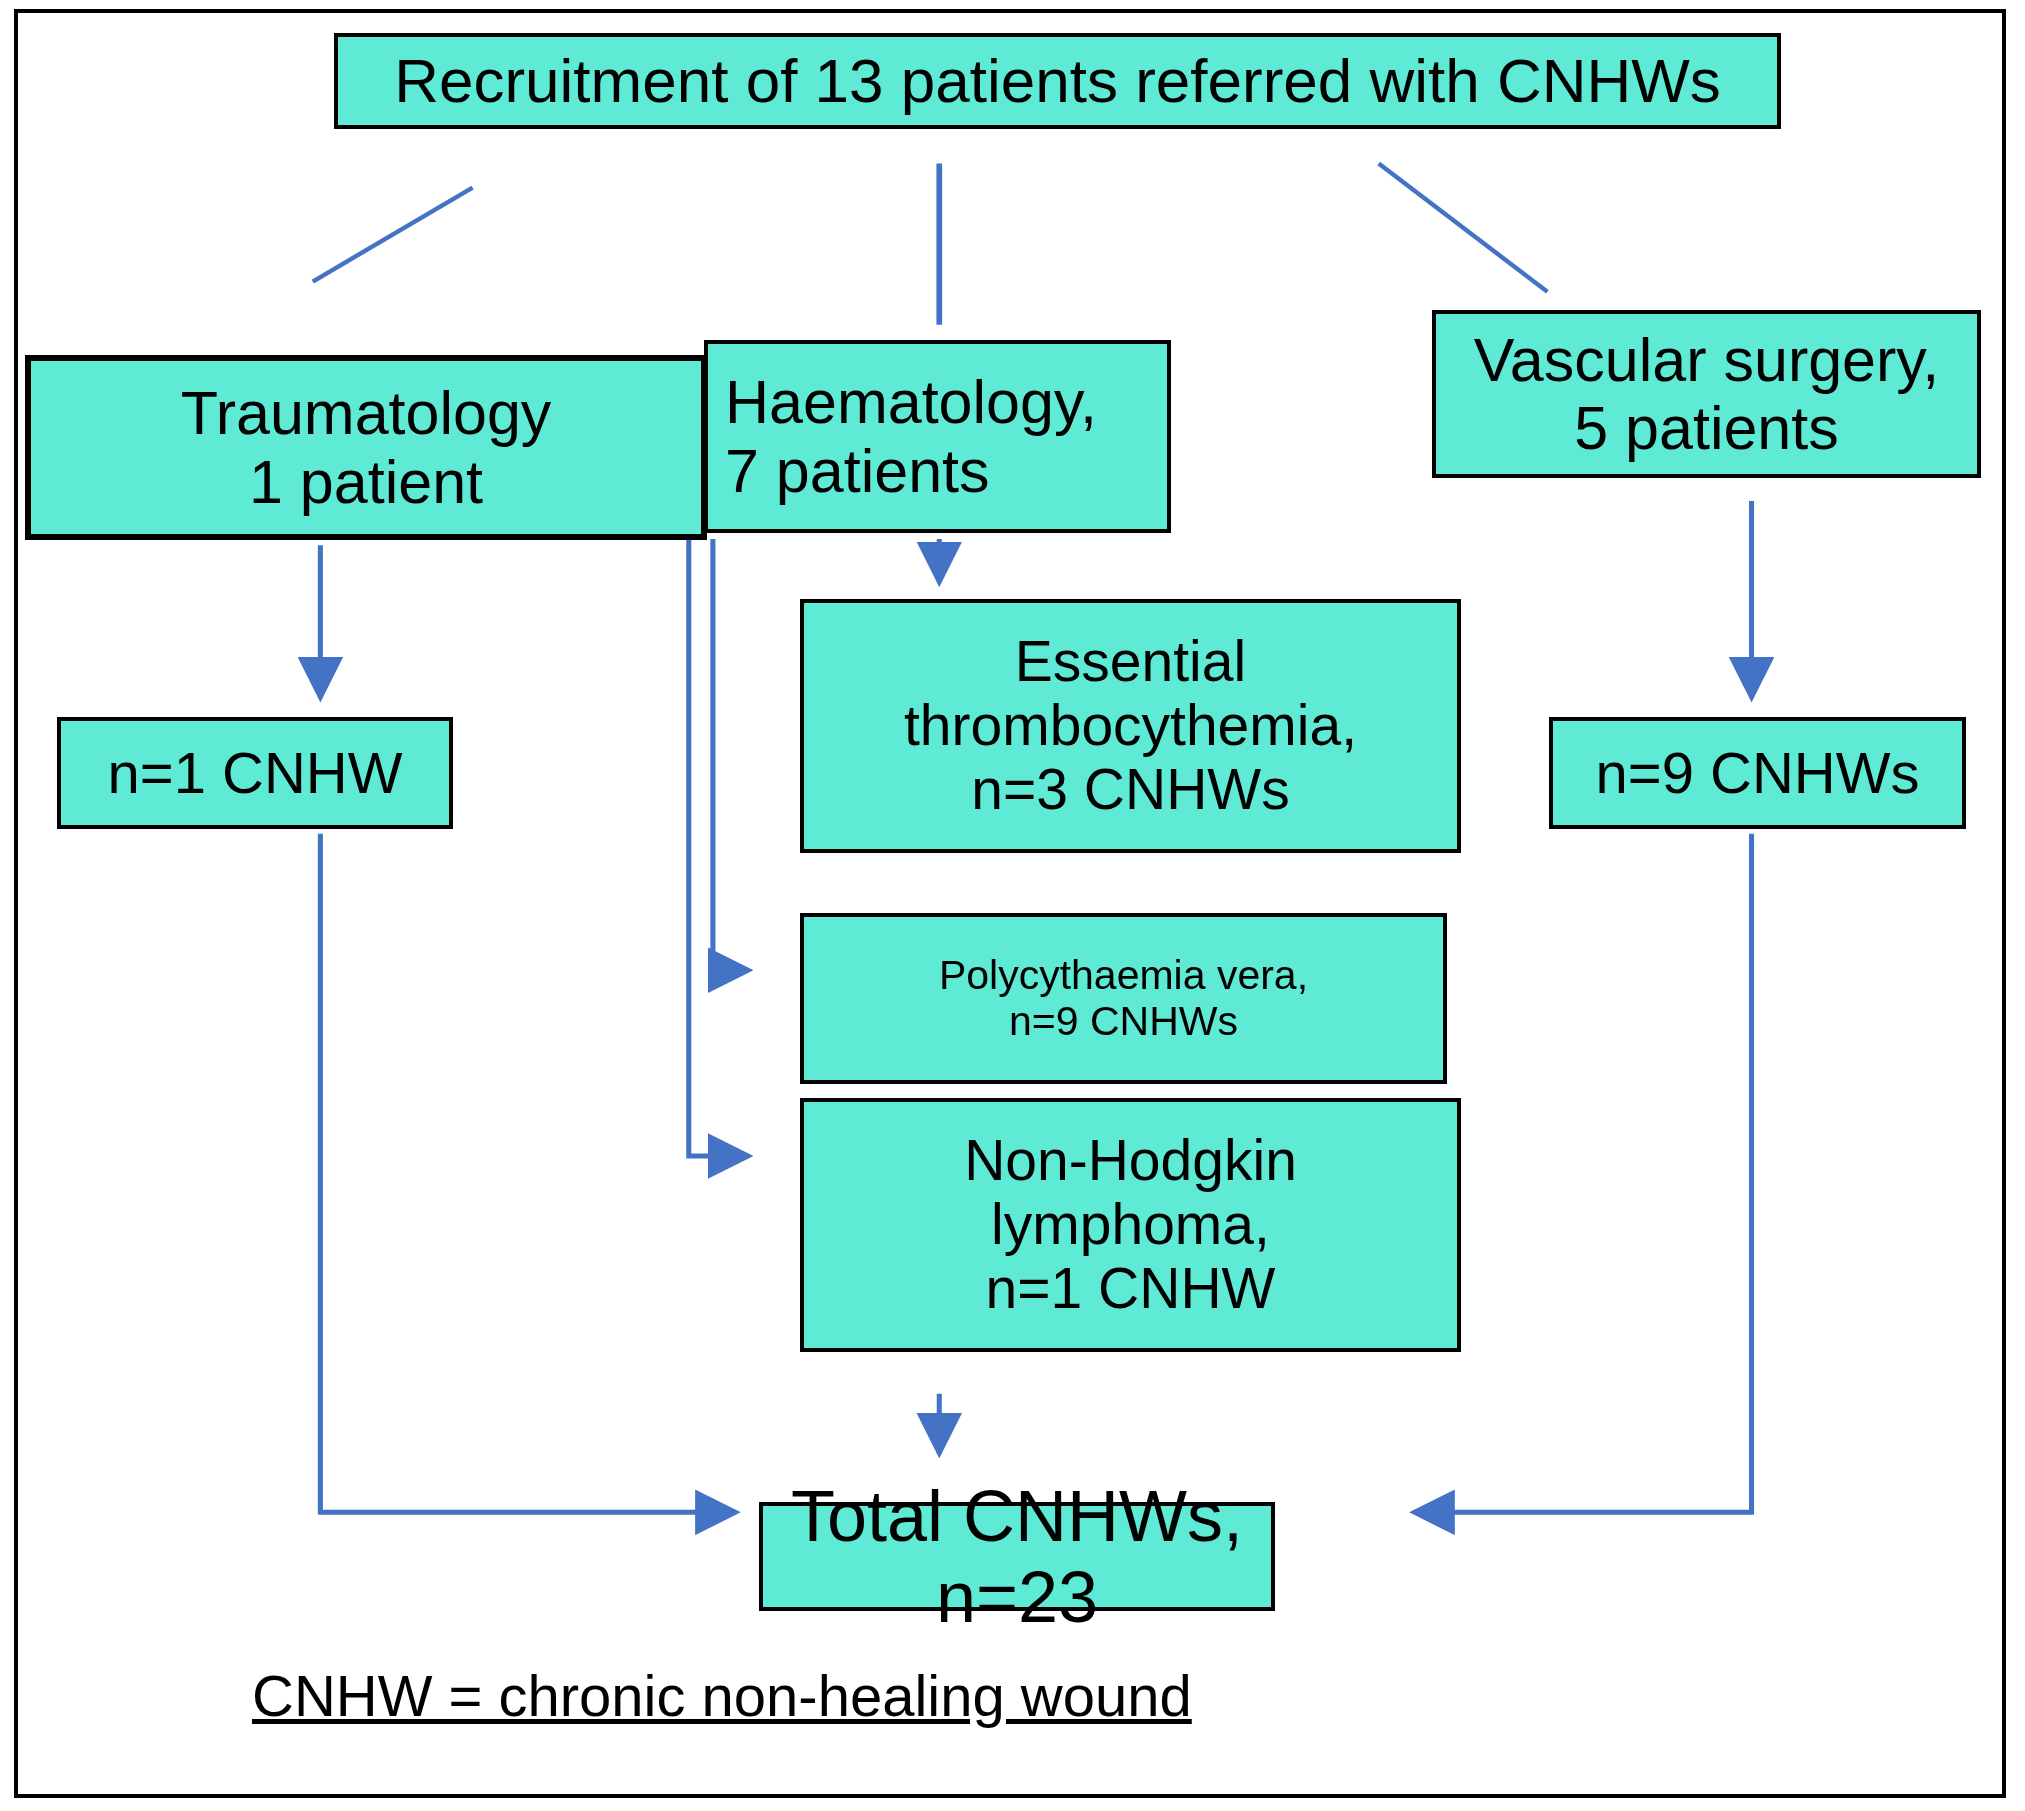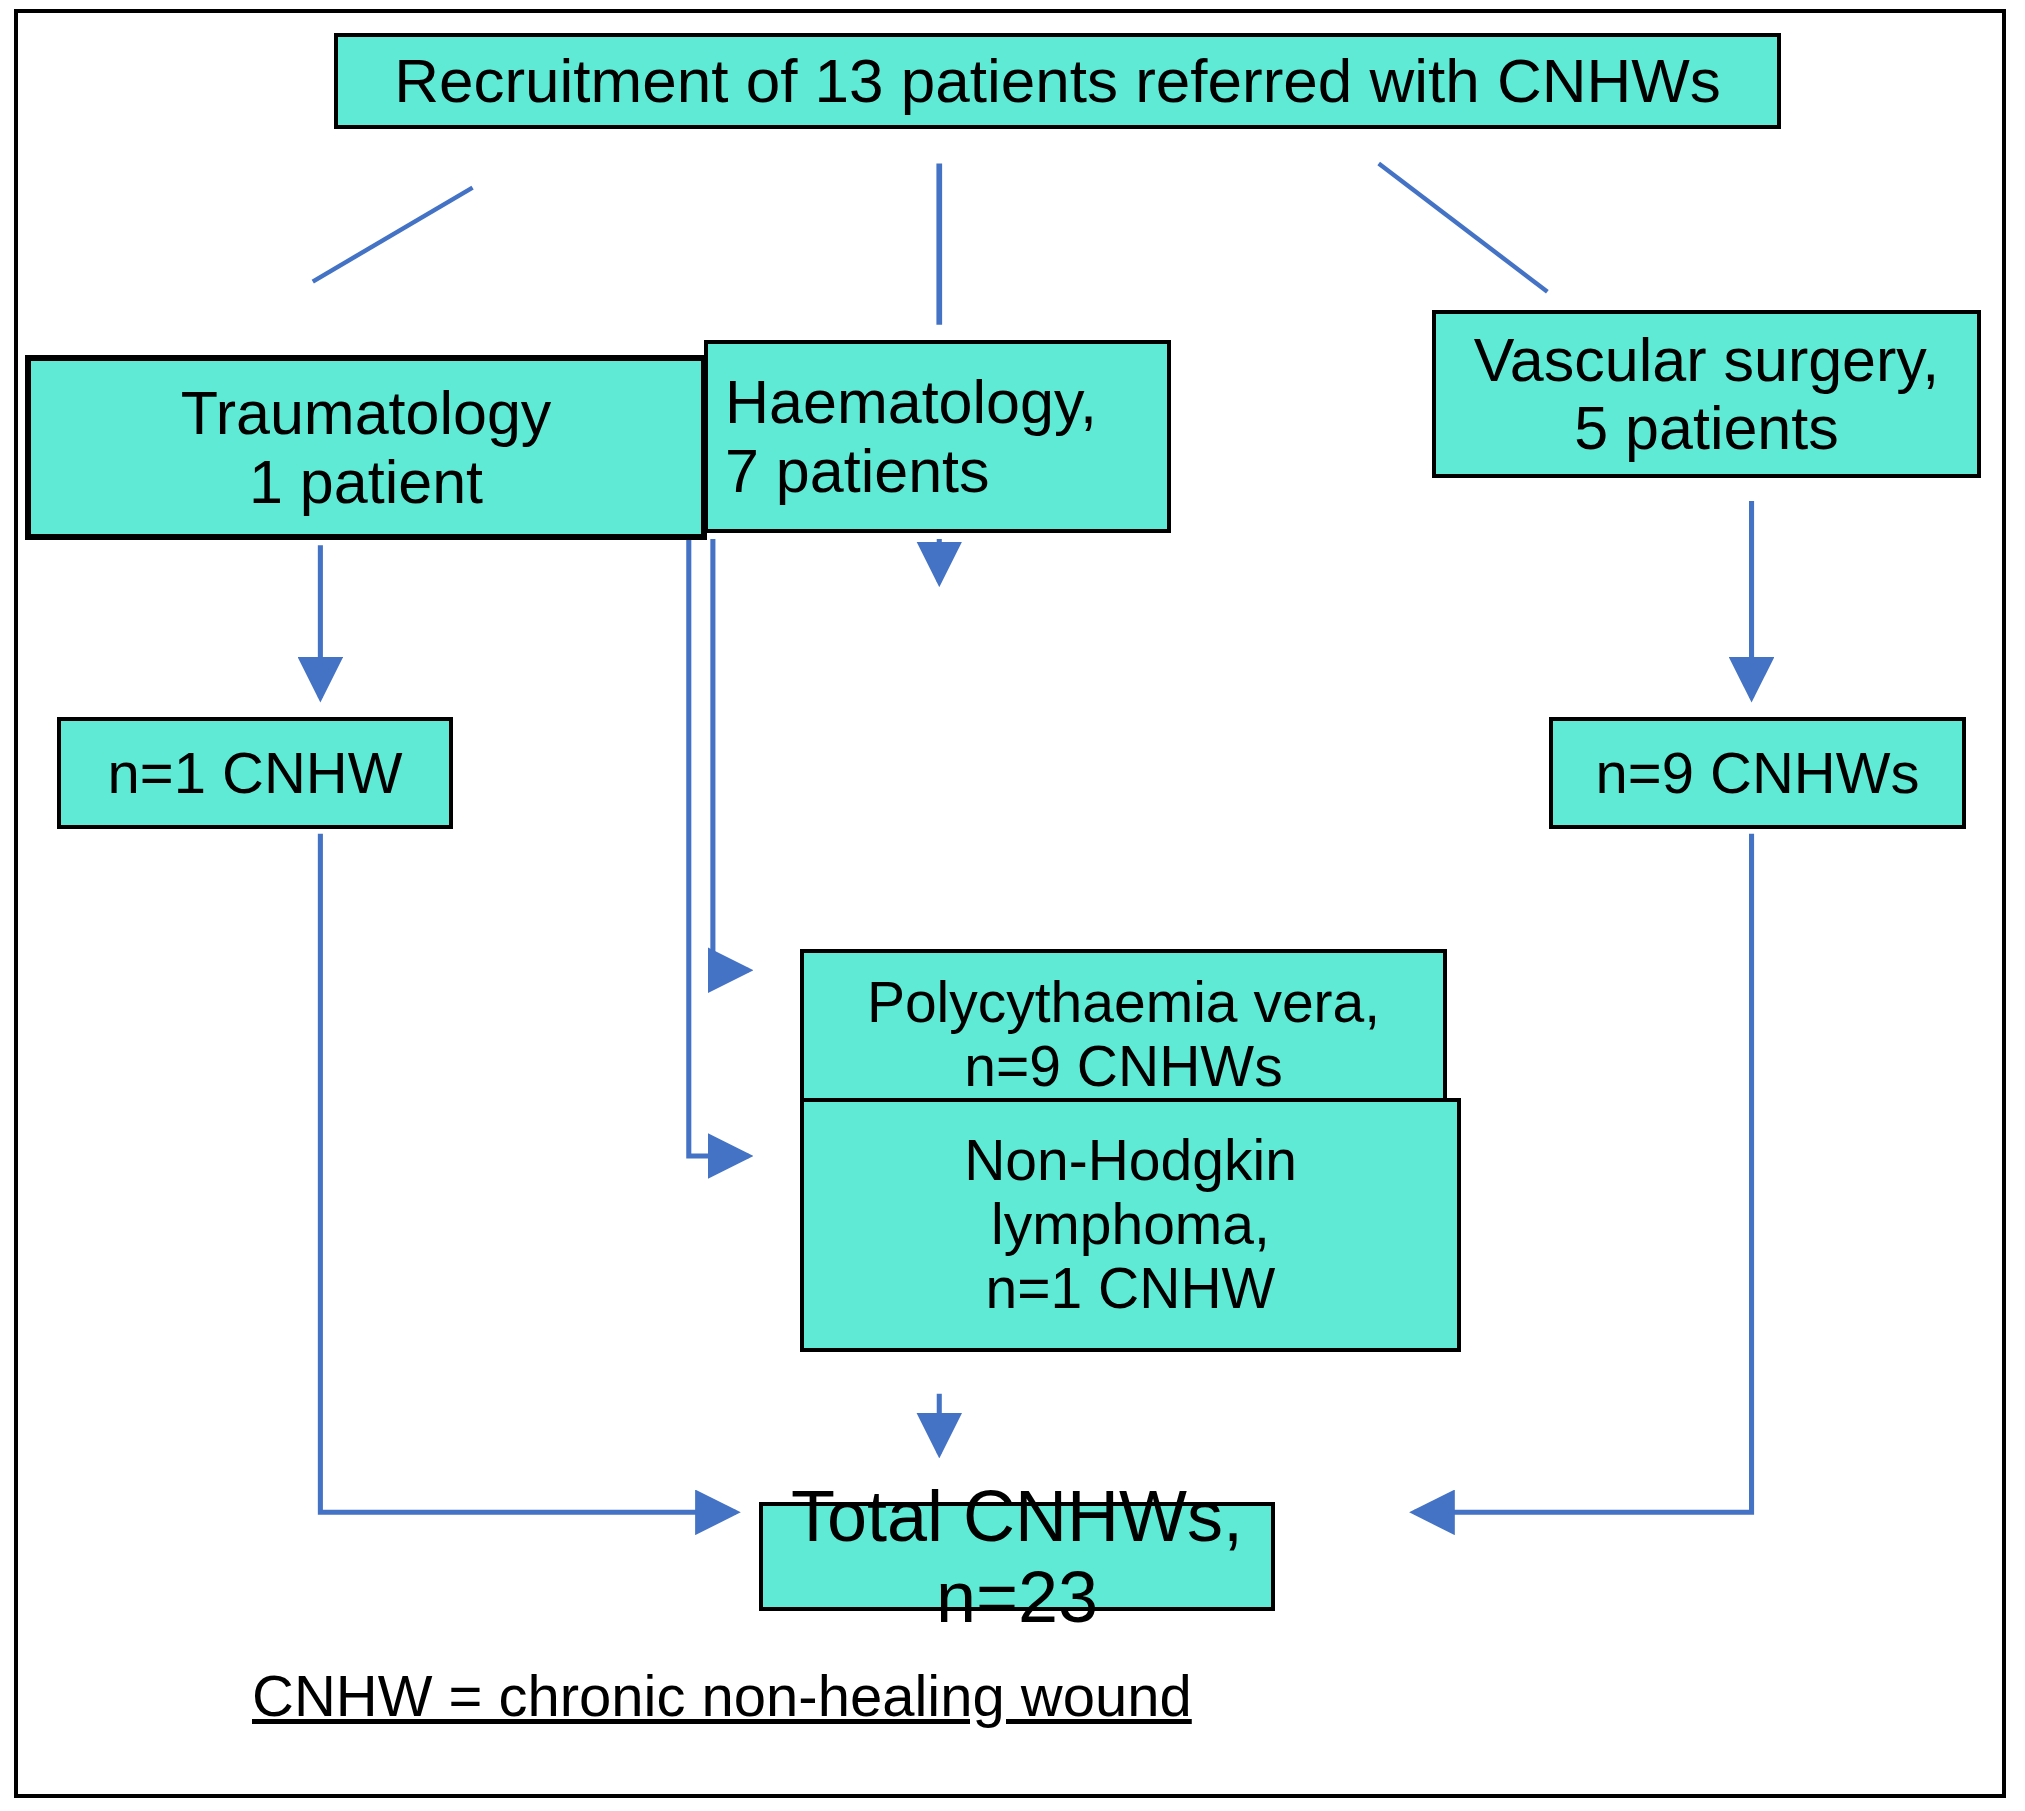--- a/index.html
+++ b/index.html
@@ -70,22 +70,21 @@
   #node-n1 {
     left: 57px; top: 717px; width: 396px; height: 112px;
     font-size: 58px;
   }
   #node-essential {
     left: 800px; top: 599px; width: 661px; height: 254px;
     font-size: 57px;
   }
   #node-polycythaemia {
     left: 800px; top: 913px; width: 647px; height: 171px;
-    font-size: 57px;
-    margin-top: 36px;
+    font-size: 41px;
   }
   #node-lymphoma {
     left: 800px; top: 1098px; width: 661px; height: 254px;
     font-size: 57px;
   }
   #node-n9 {
     left: 1549px; top: 717px; width: 417px; height: 112px;
     font-size: 58px;
   }
   #node-total {
@@ -151,20 +150,23 @@
 1 patient</div>
 
   <div class="node left-align" id="node-haematology">Haematology,
 7 patients</div>
 
   <div class="node" id="node-vascular">Vascular surgery,
 5 patients</div>
 
   <div class="node" id="node-n1">n=1 CNHW</div>
 
+  <div class="node" id="node-essential">Essential
+thrombocythemia,
+n=3 CNHWs</div>
 
   <div class="node" id="node-polycythaemia">Polycythaemia vera,
 n=9 CNHWs</div>
 
   <div class="node" id="node-lymphoma">Non-Hodgkin
 lymphoma,
 n=1 CNHW</div>
 
   <div class="node" id="node-n9">n=9 CNHWs</div>
 

